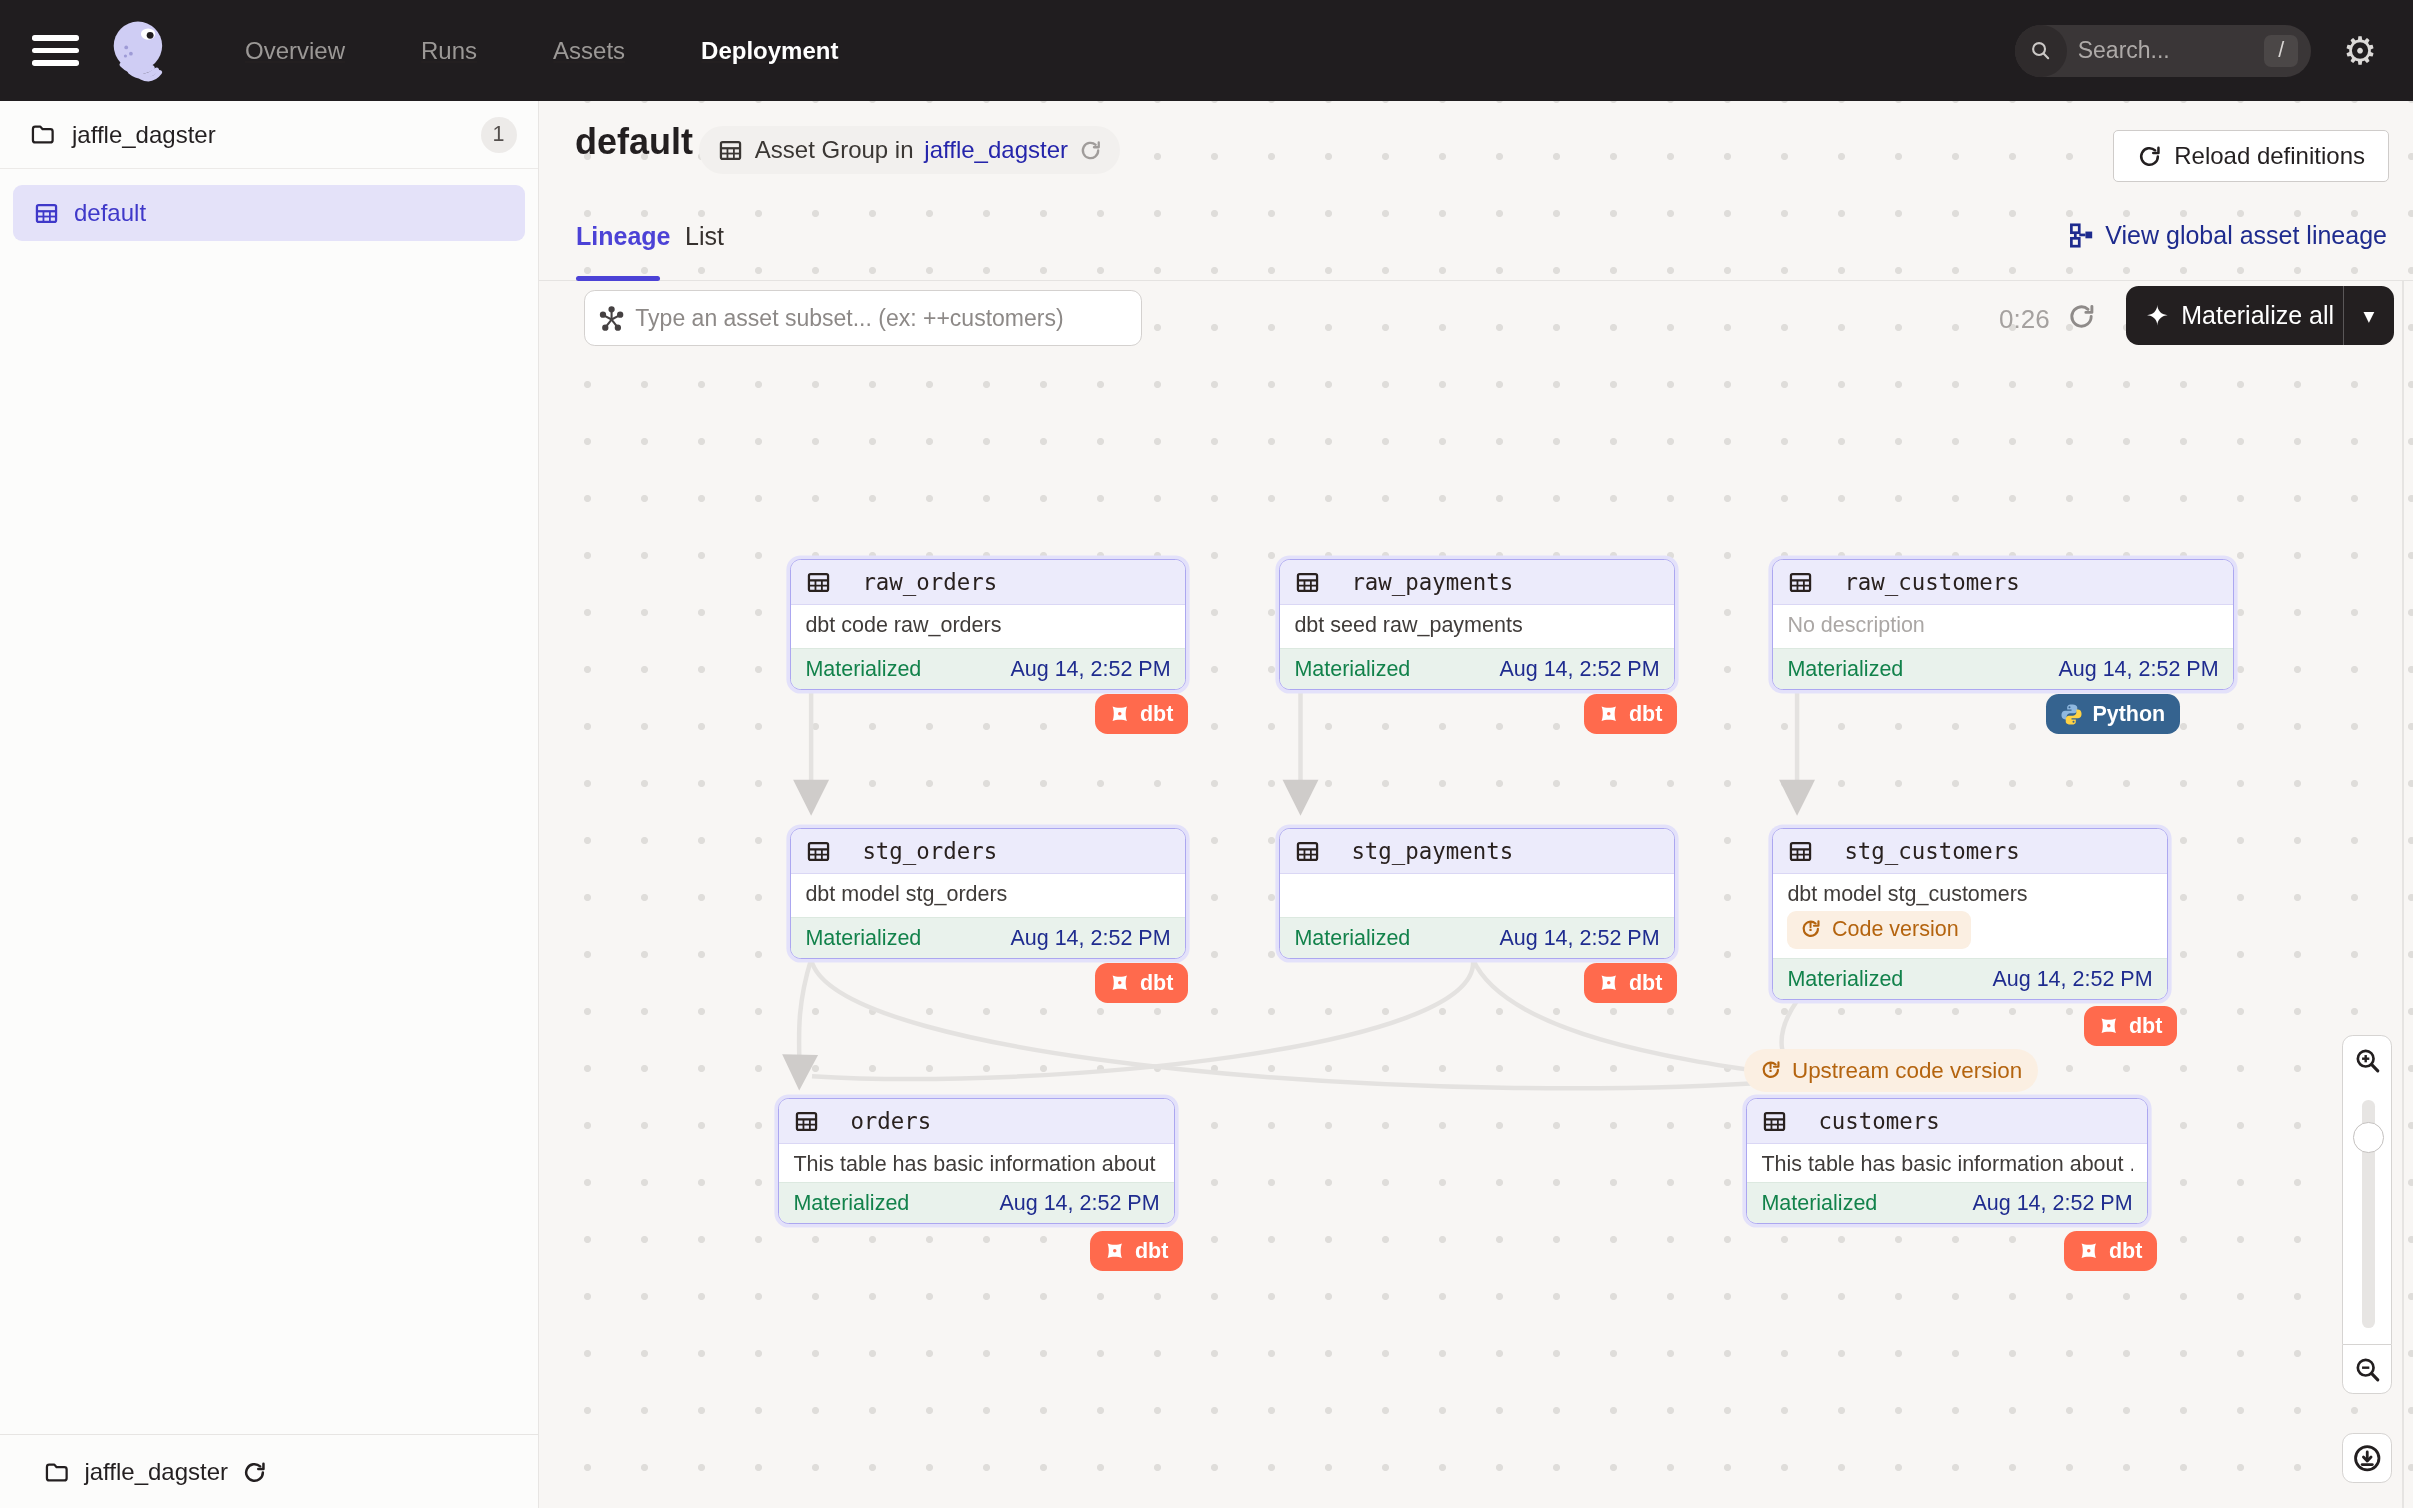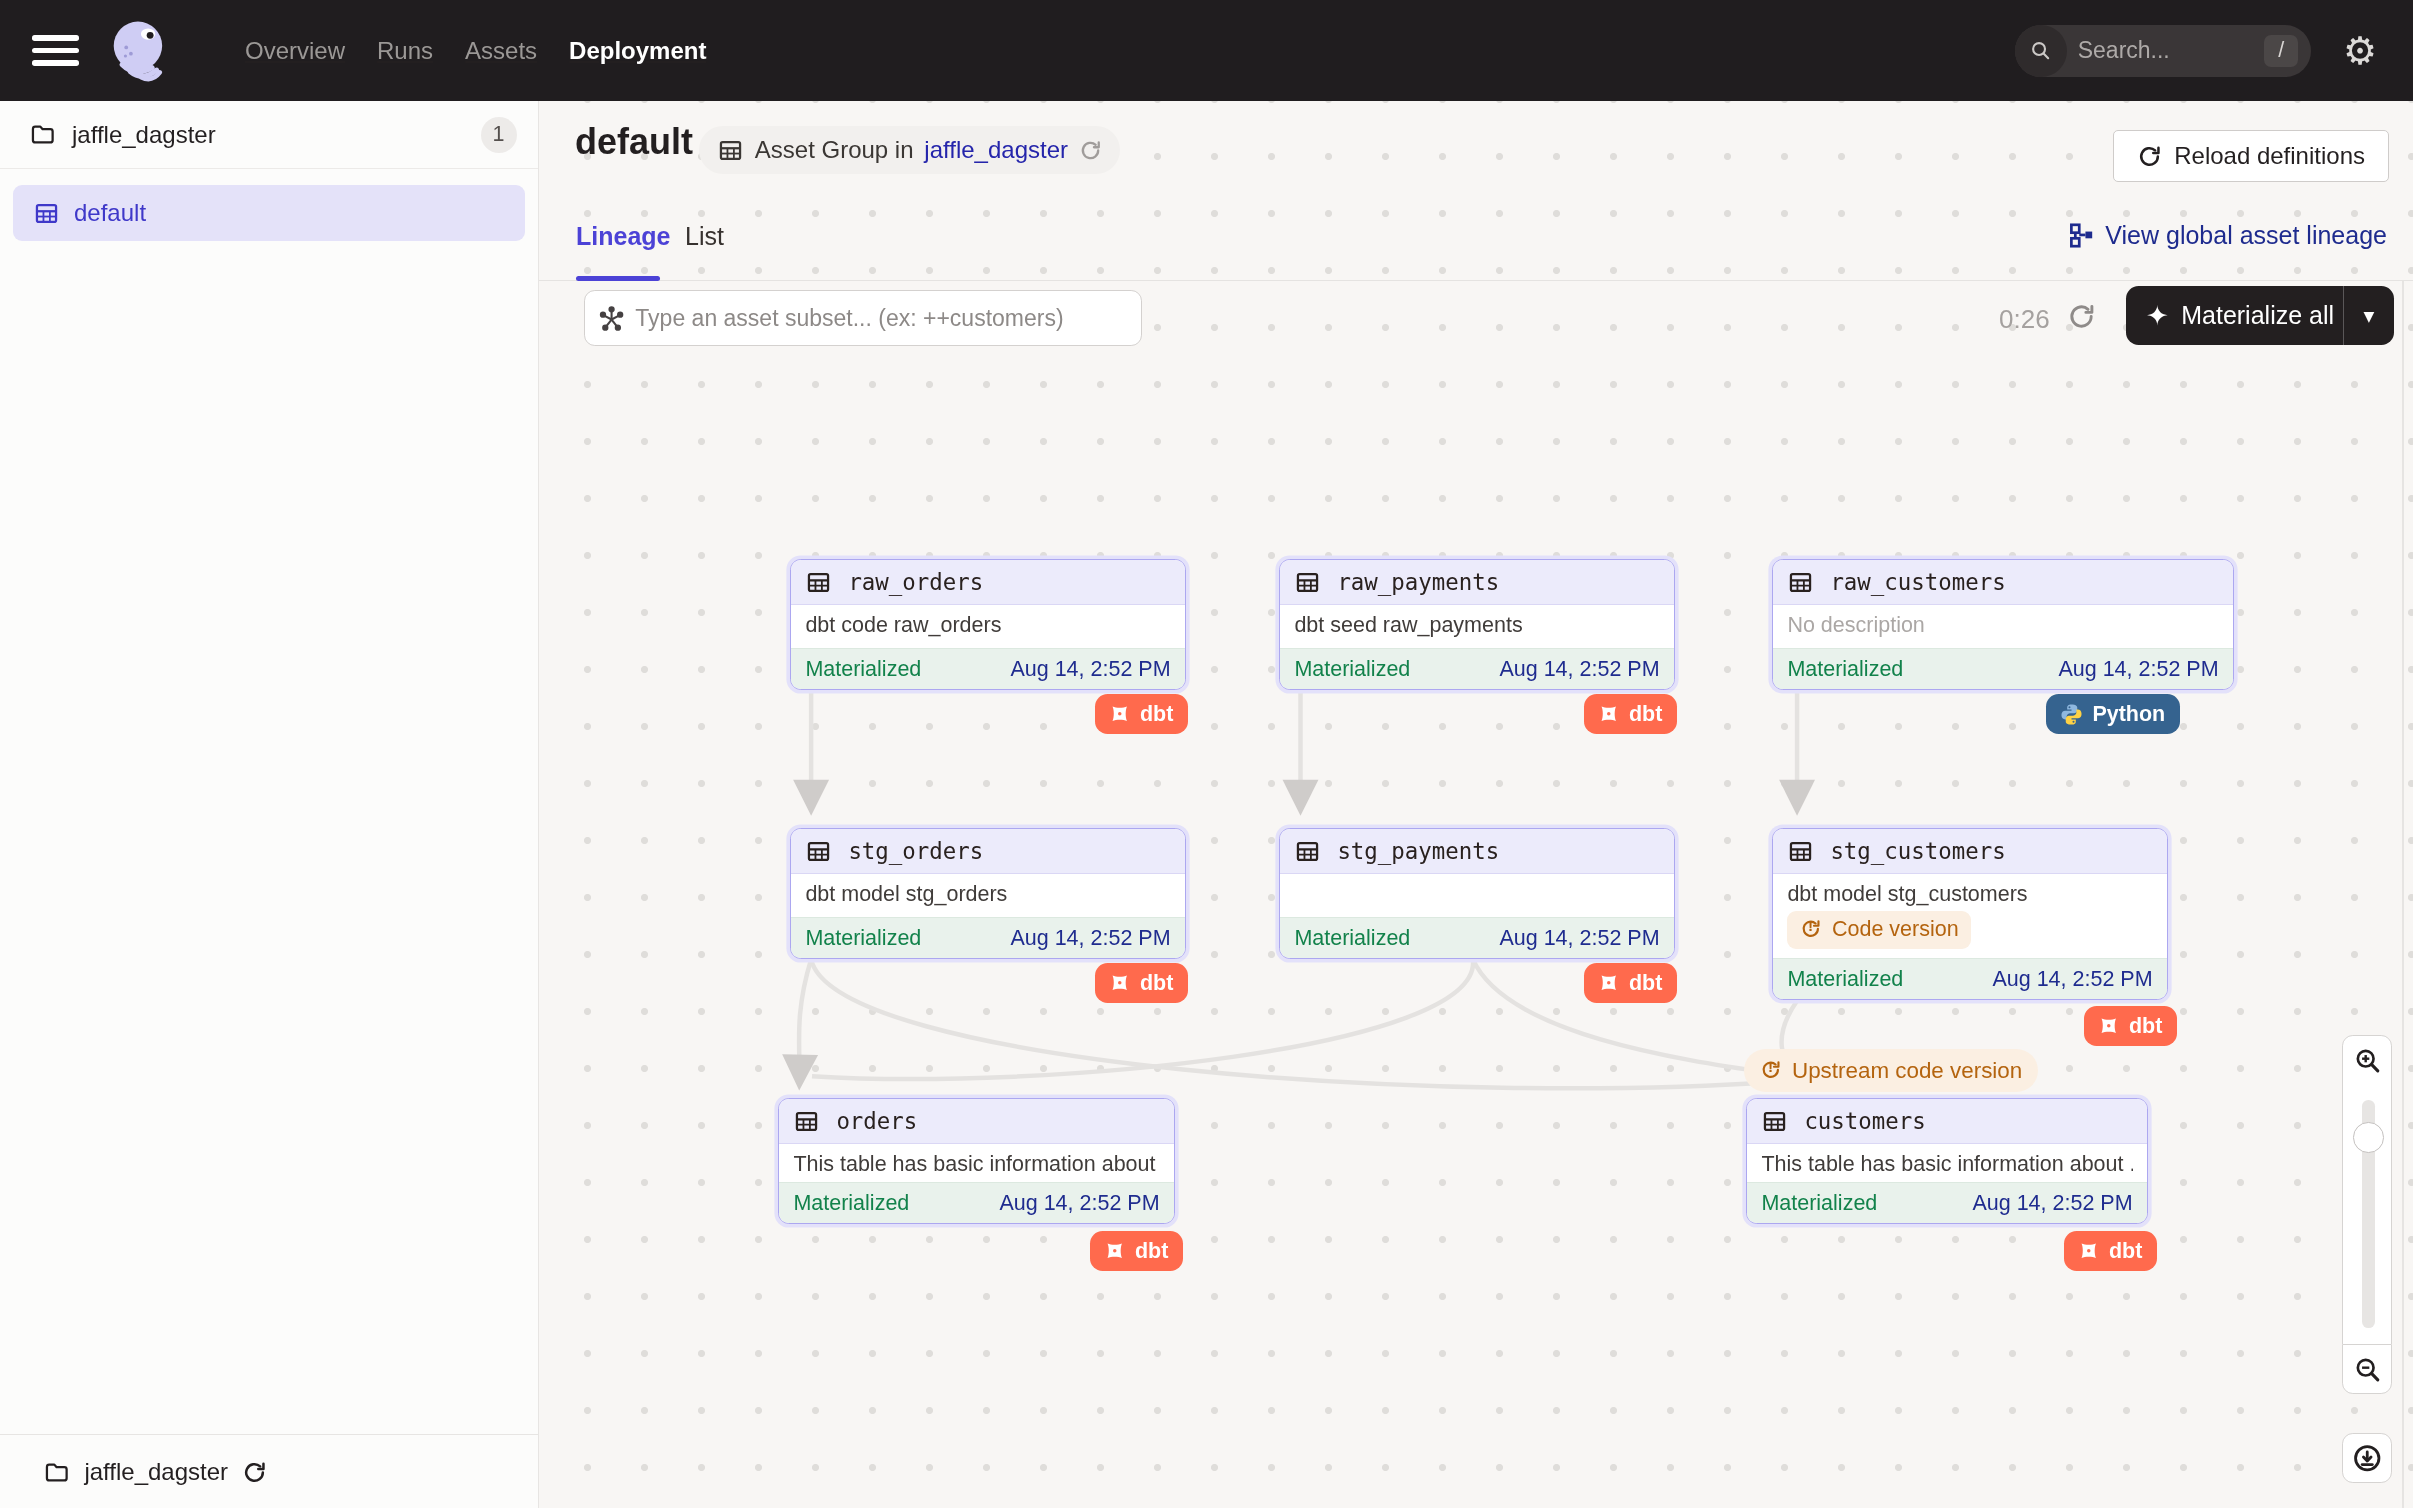--- a/index.html
+++ b/index.html
@@ -4,21 +4,21 @@
 <style>
   * { margin:0; padding:0; box-sizing:border-box; }
   html,body { width:2413px; height:1508px; overflow:hidden; }
   body { font-family:"Liberation Sans","DejaVu Sans",sans-serif; background:#F8F6F4; color:#231F20; position:relative; }
 
   
   .topnav { position:absolute; left:0; top:0; width:2413px; height:101px; background:#201D1F; display:flex; align-items:center; z-index:50; }
   .hamburger { width:47px; height:30.5px; margin-left:32px; display:flex; flex-direction:column; justify-content:space-between; cursor:pointer; }
   .hamburger span { display:block; height:5.4px; border-radius:2.7px; background:#FFFFFF; }
   .logo { margin-left:23px; width:75px; height:75px; }
-  .navitems { display:flex; align-items:center; gap:32px; margin-left:68px;text-decoration:underline; }
+  .navitems { display:flex; align-items:center; gap:76px; margin-left:68px;text-decoration:underline; }
   .navitem { font-size:24px; color:#9B9896; cursor:pointer; }
   .navitem.active { color:#FFFFFF; font-weight:700; }
   .nav-right { margin-left:auto; display:flex; align-items:center; gap:32px; margin-right:36px; }
   .searchbox { width:296px; height:52px; background:#3A3637; border-radius:26px; display:flex; align-items:center; position:relative; }
   .search-circle { width:52px; height:52px; border-radius:50%; background:#2F2B2C; display:flex; align-items:center; justify-content:center; flex:0 0 auto; }
   .searchbox input { background:transparent; border:none; outline:none; color:#CBC8C6; font-size:23px; margin-left:10.8px; width:162px; font-family:inherit; }
   .searchbox input::placeholder { color:#AEAAA8; }
   .slash-key { position:absolute; right:12.6px; top:10px; width:34px; height:32px; background:#4B4747; border-radius:7.2px; color:#D8D5D3; font-size:21.5px; display:flex; align-items:center; justify-content:center; }
   .gear { font-size:38px; color:#DCDAD8; cursor:pointer; line-height:1; font-family:"DejaVu Sans",sans-serif; }
 
@@ -63,21 +63,21 @@
   .materialize .spark { font-size:27px; margin-left:20px; font-family:"DejaVu Sans",sans-serif; }
   .materialize .mlabel { font-size:25px; font-weight:500; margin-left:12.6px; }
   .materialize .divider { width:0.9px; height:59px; background:rgba(255,255,255,0.25); margin-left:auto; }
   .materialize .caret { width:50px; text-align:center; font-size:21.5px; font-family:"DejaVu Sans",sans-serif; }
 
   
   .edges { position:absolute; left:0; top:0; width:1875px; height:1408px; pointer-events:none; }
 
   
   .node { position:absolute; background:#FFFFFF; border:1.8px solid #ACA7F0; box-shadow:0 0 0 3.6px #E3E1FA; border-radius:10.8px; cursor:pointer; overflow:hidden; }
-  .node-head { height:45px; background:#ECEBFB; border-bottom:0.9px solid #DAD7F5; display:flex; align-items:center; padding:0 14.4px; gap:16px; }
+  .node-head { height:45px; background:#ECEBFB; border-bottom:0.9px solid #DAD7F5; display:flex; align-items:center; padding:0 14.4px; gap:30px; }
   .node-name { font-family:"DejaVu Sans Mono","Liberation Mono",monospace; font-size:22.4px; color:#29211F; }
   .node-body { padding:8px 14.4px; }
   .node-desc { font-size:21.5px; color:#403C3A; white-space:nowrap; overflow:hidden; display:block; }
   .node-desc.muted { color:#ABA7A5; }
   .node-foot { position:absolute; left:0; bottom:0; width:100%; height:41px; background:#E9F2EC; border-top:0.9px solid #DCE9E0; display:flex; align-items:center; padding:0 14.4px; }
   .status { font-size:21.5px; color:#12824B; }
   .time { margin-left:auto; font-size:21.5px; color:#1F2C8F; }
 
   .chip-warn { display:inline-flex; align-items:center; gap:9px; background:#FBEFE2; color:#B4640F; border-radius:9px; height:38px; padding:0 12.6px; font-size:21.5px; margin-top:3.6px; }
   .chip-warn .excl { position:relative; width:23px; height:23px; }

